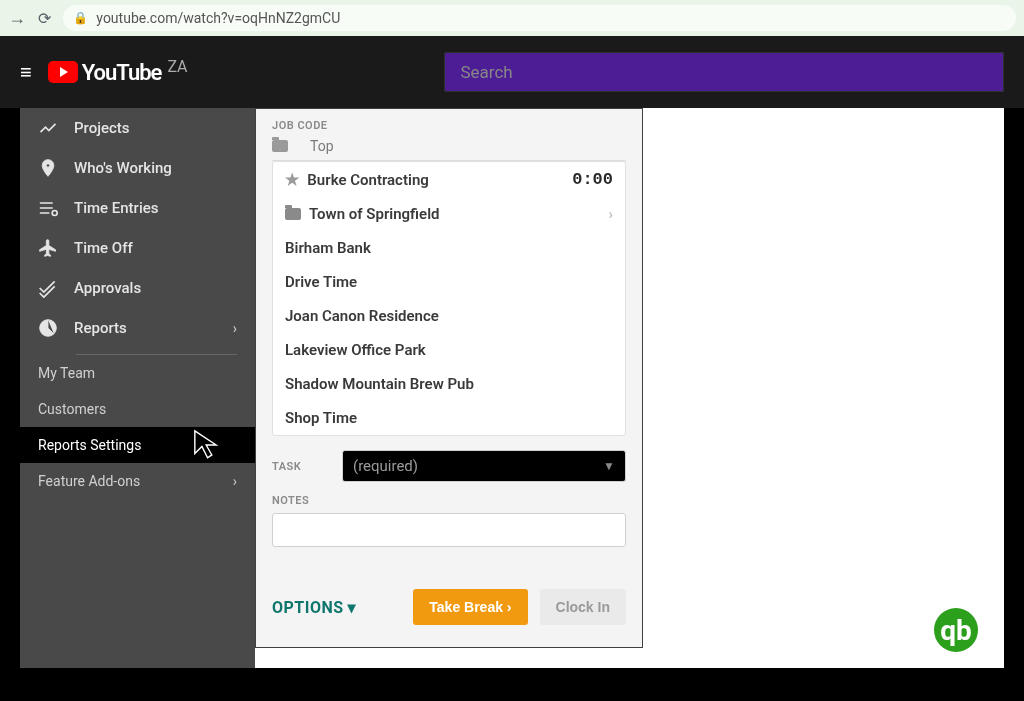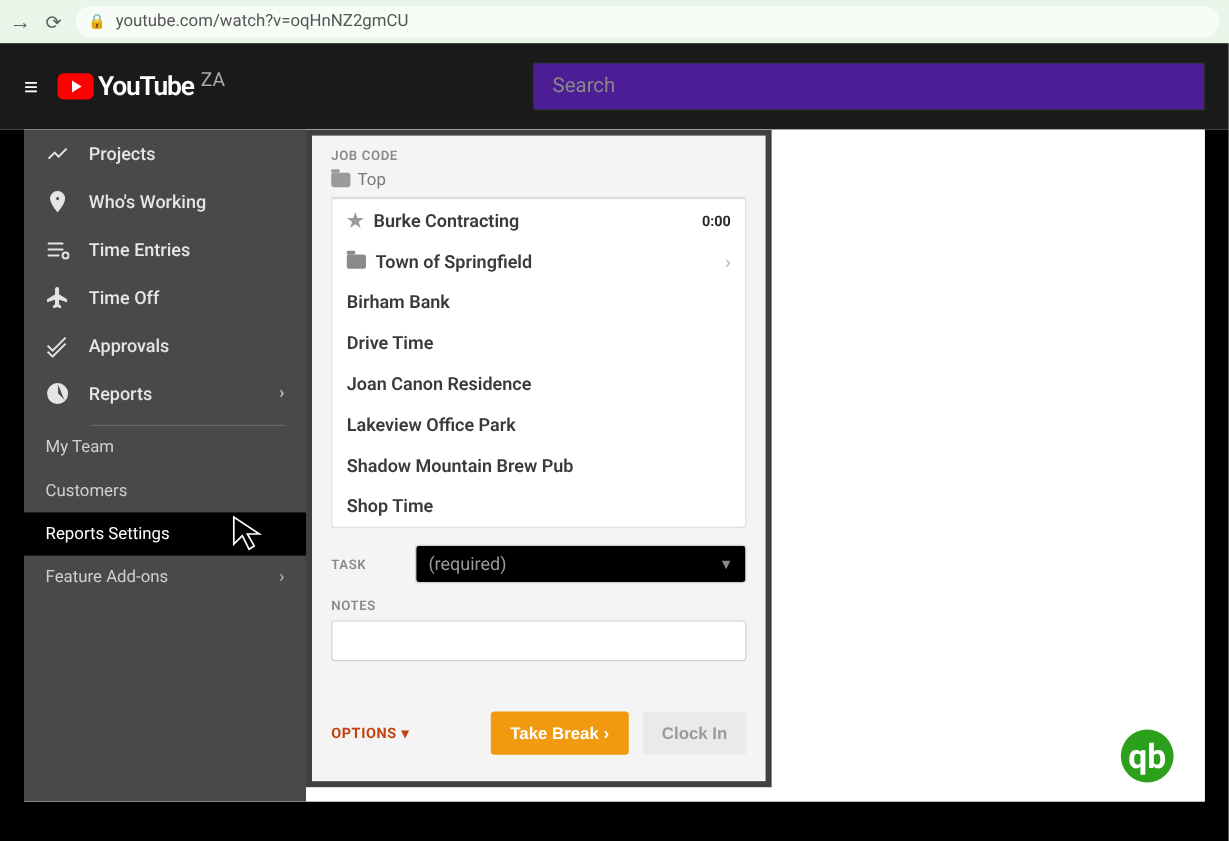--- a/index.html
+++ b/index.html
@@ -98,63 +98,63 @@
   .side-item.reports { justify-content:flex-start; }
   .chev-right { margin-left:auto; color:#ccc; font-size:14px; }
   .side-divider { border-top:1px solid #666; margin: 6px 18px 0 56px; }
   .side-group { padding: 10px 18px; font-size:14px; color:#d0d0d0; cursor:pointer; }
   .side-group.active { background:#000; color:#fff; display:flex; align-items:center; }
   .side-group.addons { display:flex; align-items:center; }
   .panel-wrap { flex:1; background:#fff; position:relative; }
   .time-panel {
     width: 388px;
     background:#f4f4f4;
-    border:5px solid #404040;
+    border:1px solid #404040;
     margin:0;
     padding: 10px 16px 22px 16px;
     position:relative;
   }
   .section-label {
     font-size:11px; color:#8a8a8a; letter-spacing:0.5px; font-weight:600;
     margin-bottom:6px;
   }
-  .breadcrumb { display:flex; align-items:center; gap:6px; color:#7a7a7a; font-size:14px; margin-bottom:6px; }
+  .breadcrumb { display:flex; align-items:center; gap:22px; color:#7a7a7a; font-size:14px; margin-bottom:6px; }
   .folder-icon { width:16px; height:12px; background:#9a9a9a; border-radius:2px; position:relative; }
   .folder-icon::before { content:""; position:absolute; top:-3px; left:0; width:7px; height:3px; background:#9a9a9a; border-radius:1px 1px 0 0; }
   .hr { border-top:1px solid #ddd; margin:4px 0 0 0; }
   .job-list {
     background:#fff; border:1px solid #e0e0e0; border-radius:3px;
     margin-top:0;
   }
   .job-row {
     display:flex; align-items:center; padding:8px 12px;
     font-size:15px; color:#3a3a3a; font-weight:600;
     cursor:pointer;
     border-bottom: none;
     gap:8px;
   }
-  .job-row .time { margin-left:auto; font-weight:700; color:#2a2a2a; font-size:12px; }
+  .job-row .time { margin-left:auto; font-weight:700; color:#2a2a2a; font-size:17px;font-family:Liberation Mono, monospace; }
   .job-row .chev { margin-left:auto; color:#bbb; }
   .star { color:#9a9a9a; font-size:16px; }
   .folder-small { width:16px; height:12px; background:#8a8a8a; border-radius:2px; position:relative; display:inline-block; }
   .folder-small::before { content:""; position:absolute; top:-3px; left:0; width:7px; height:3px; background:#8a8a8a; border-radius:1px 1px 0 0; }
   .field-row { display:flex; align-items:center; margin-top:14px; gap:10px; }
   .field-label { font-size:11px; color:#8a8a8a; font-weight:600; letter-spacing:0.5px; width:60px; }
   .select-box {
     flex:1; background:#000000; border:1px solid #d0d0d0; border-radius:3px;
     height:32px; display:flex; align-items:center; padding:0 10px;
     color:#9a9a9a; font-size:15px; position:relative;
   }
   .select-box .caret { margin-left:auto; color:#888; font-size:12px; }
   .notes-input {
     width:100%; background:#fff; border:1px solid #d0d0d0; border-radius:3px;
     height:34px; margin-top:6px;
   }
   .action-row { display:flex; align-items:center; gap:12px; margin-top:42px; }
-  .options-link { font-size:12px; color:#c2410c; font-weight:700; letter-spacing:0.5px; cursor:pointer; display:flex; align-items:center; gap:4px; }
+  .options-link { font-size:16px; color:#0f766e; font-weight:700; letter-spacing:0.5px; cursor:pointer; display:flex; align-items:center; gap:4px; }
   .btn {
     border:none; border-radius:3px; height:36px; padding:0 16px;
     font-size:14px; font-weight:600; cursor:pointer;
   }
   .btn-orange { background:#f29a0f; color:#fff; margin-left:auto; }
   .btn-gray { background:#eaeaea; color:#9a9a9a; }
   .qb-badge {
     position:absolute; bottom:16px; right:26px;
     width:44px; height:44px; border-radius:50%; background:#2ca01c;
     display:flex; align-items:center; justify-content:center;

